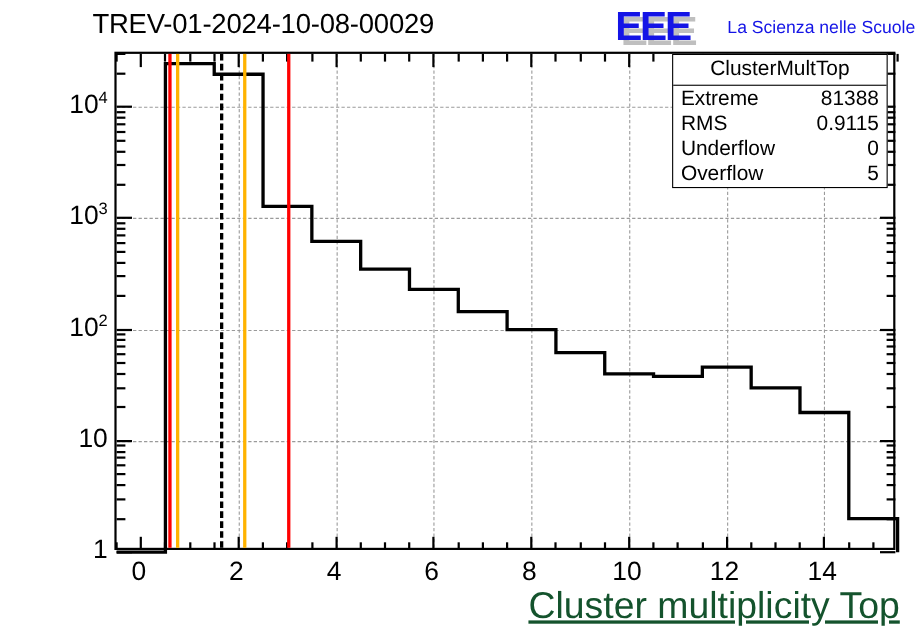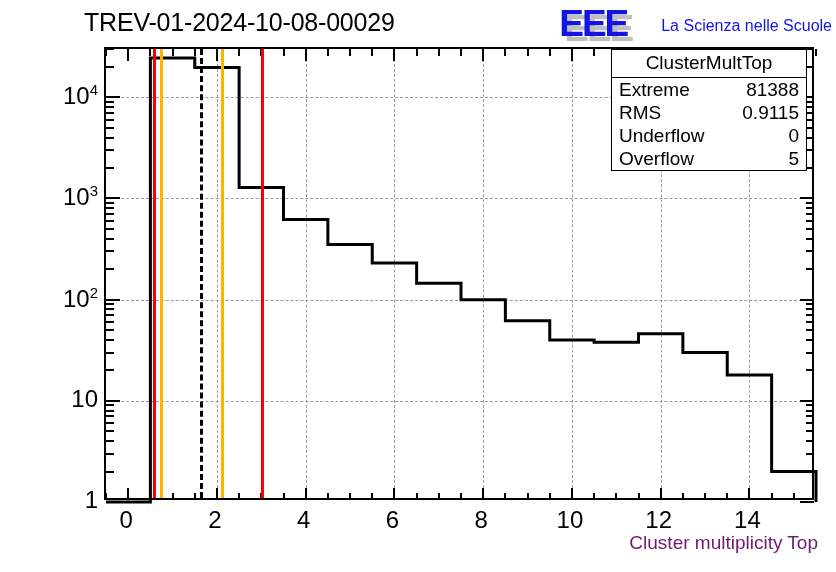--- a/index.html
+++ b/index.html
@@ -144,23 +144,24 @@
     position: absolute;
     left: 104px;
     top: 500px;
     width: 710px;
     height: 34px;
   }
   .axis-title-x {
     position: absolute;
     right: 18px;
     top: 532px;
-    font-size: 19px;
-    color: #701a75;
-    white-space: nowrap;
+    font-size: 34px;
+    color: #14532d;
+    white-space: nowrap;
+    text-decoration: underline;
   }
 
   
   .stats-box {
     position: absolute;
     left: 611px;
     top: 49px;
     width: 196px;
     background: #ffffff;
     border: 1px solid #000000;

